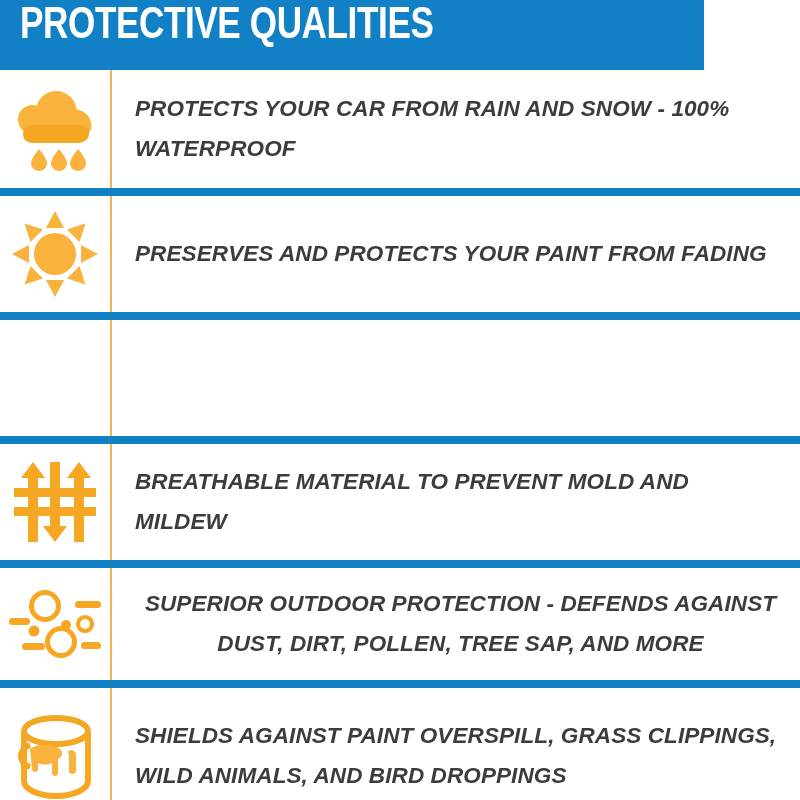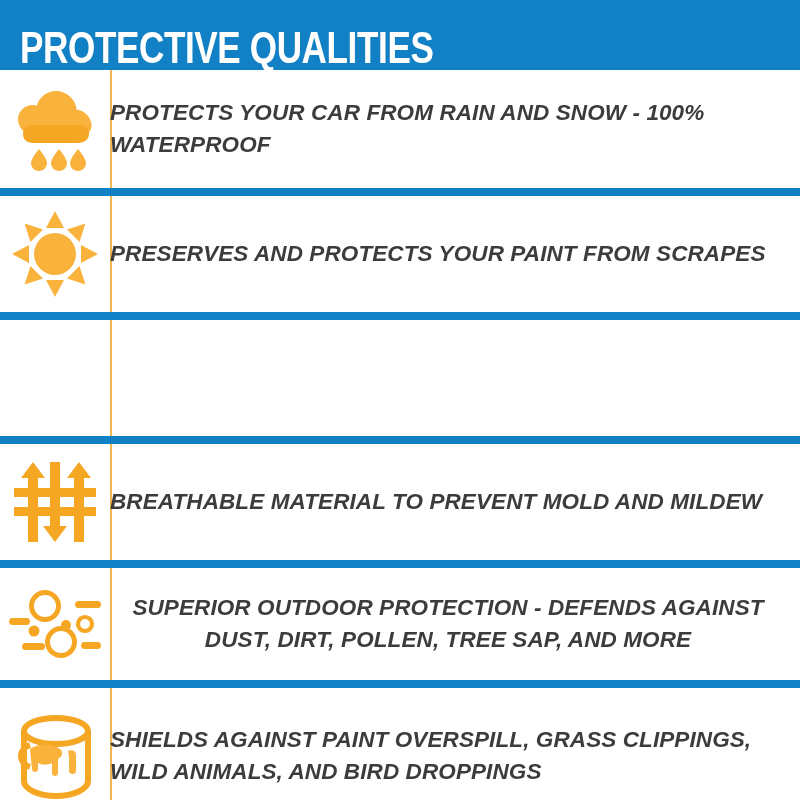--- a/index.html
+++ b/index.html
@@ -17,25 +17,25 @@
     width: 800px;
     height: 800px;
     background: #ffffff;
   }
 
   
   .header-bar {
     position: absolute;
     left: 0;
     top: 0;
-    width: 800px;
+    width: 704px;
     height: 70px;
     background: #1280c4;
     display: flex;
-    align-items: flex-end;
+    align-items: flex-start;
   }
   .header-title {
     color: #ffffff;
     font-family: "Liberation Sans Narrow", "Liberation Sans", sans-serif;
     font-weight: 700;
     font-size: 45px;
     line-height: 45px;
     letter-spacing: -0.5px;
     margin-left: 20px;
     transform: scaleX(0.78);
@@ -78,27 +78,28 @@
     height: 100%;
     display: flex;
     align-items: center;
     justify-content: center;
   }
 
   .row-icon svg { display: block; }
 
   .row-text {
     flex: 1;
+    padding-left: 25px;
     padding-right: 14px;
     color: #3c3c3c;
     font-family: "Liberation Sans Narrow", "Liberation Sans", sans-serif;
     font-weight: 700;
     font-style: italic;
     font-size: 22.5px;
-    line-height: 32px;
+    line-height: 40px;
     letter-spacing: 0.1px;
   }
 
   
   .separator {
     position: absolute;
     left: 0;
     width: 800px;
     height: 8px;
     background: #1280c4;
@@ -141,21 +142,21 @@
             <path d="M43 86 L34 69 L52 69 Z"></path>
             <path d="M0 43 L17 34 L17 52 Z"></path>
             <path d="M86 43 L69 52 L69 34 Z"></path>
             <path d="M12.6 12.6 L31 18.5 L18.5 31 Z"></path>
             <path d="M73.4 12.6 L67.5 31 L55 18.5 Z"></path>
             <path d="M12.6 73.4 L18.5 55 L31 67.5 Z"></path>
             <path d="M73.4 73.4 L55 67.5 L67.5 55 Z"></path>
           </g>
         </svg>
       </div>
-      <div class="row-text">PRESERVES AND PROTECTS YOUR PAINT FROM SCRAPES</div>
+      <div class="row-text">PRESERVES AND PROTECTS YOUR PAINT FROM FADING</div>
     </div>
 
     <div class="separator" style="top:242px;"></div>
 
 
     <div class="separator" style="top:366px;"></div>
 
     <div class="row" style="top:374px; height:116px;align-items:center;">
       <div class="row-icon">
         <svg width="82" height="88" viewBox="0 0 82 88" aria-hidden="true">

